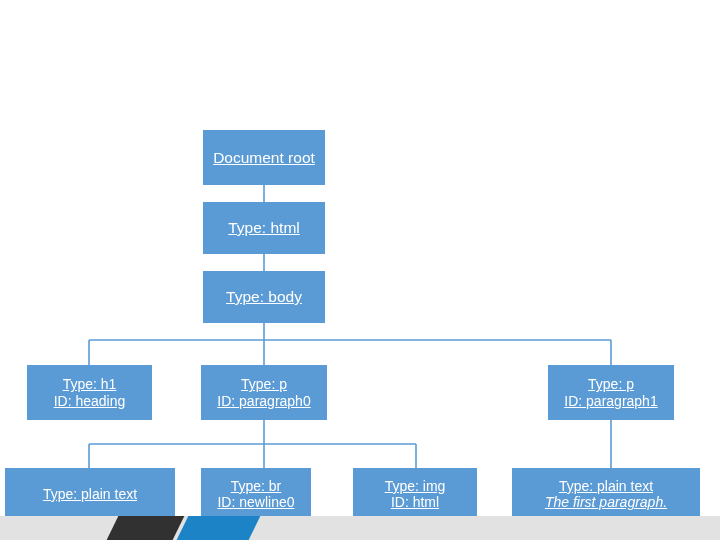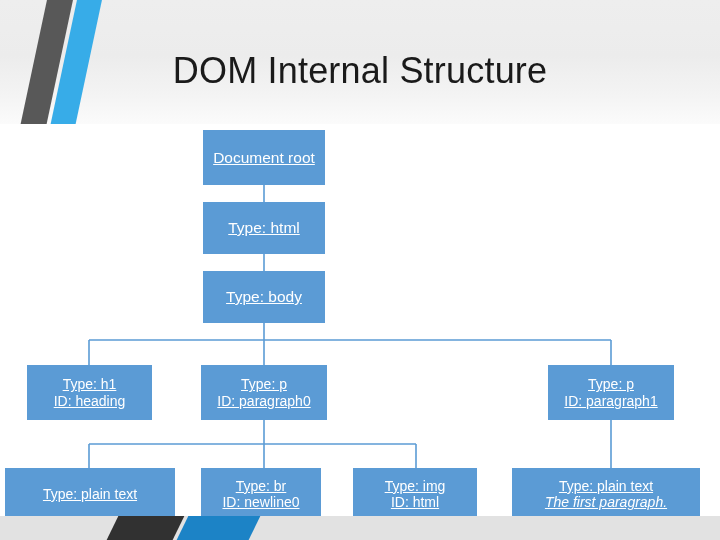--- a/index.html
+++ b/index.html
@@ -129,25 +129,20 @@
     left: 182px;
     width: 72px;
     background: #1c83c6;
   }
 </style>
 </head>
 <body>
 
 <div class="slide">
 
-  <div class="title-band">
-    <div class="stripe stripe-dark"></div>
-    <div class="stripe stripe-blue"></div>
-    <div class="page-title">DOM Internal Structure</div>
-  </div>
 
   <div class="canvas">
 
     <svg class="conn-layer" viewBox="0 0 720 392" width="720" height="392">
       <g stroke="#5b9bd5" stroke-width="1.6" fill="none">
 
         <line x1="264" y1="61" x2="264" y2="78"></line>
 
         <line x1="264" y1="130" x2="264" y2="147"></line>
 
@@ -189,21 +184,21 @@
 
     <div class="node row-mid" style="left:548px; top:241px; width:126px; height:55px;">
       <span class="ln">Type: p</span>
       <span class="ln">ID: paragraph1</span>
     </div>
 
     <div class="node row-bot" style="left:5px; top:344px; width:170px; height:52px;">
       <span class="ln">Type: plain text</span>
     </div>
 
-    <div class="node row-bot" style="left:201px; top:344px; width:120px; height:52px;">
+    <div class="node row-bot" style="left:201px; top:344px; width:110px; height:52px;">
       <span class="ln">Type: br</span>
       <span class="ln">ID: newline0</span>
     </div>
 
     <div class="node row-bot" style="left:353px; top:344px; width:124px; height:52px;">
       <span class="ln">Type: img</span>
       <span class="ln">ID: html</span>
     </div>
 
     <div class="node row-bot" style="left:512px; top:344px; width:188px; height:52px;">

